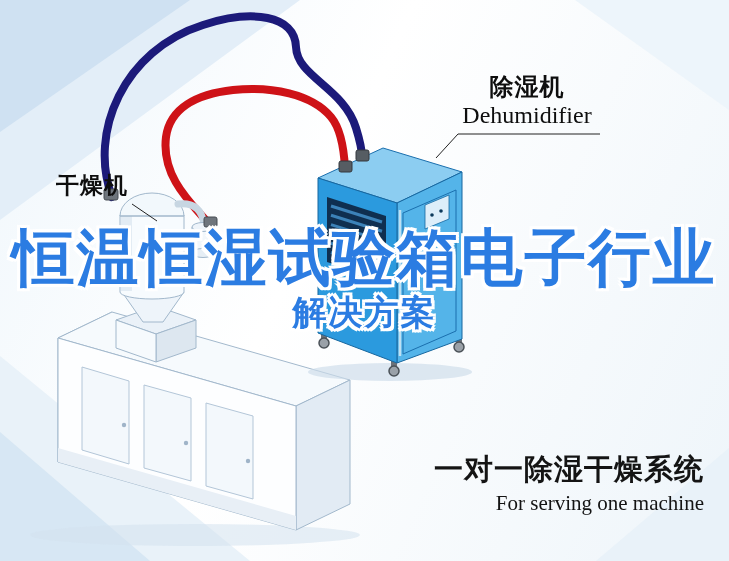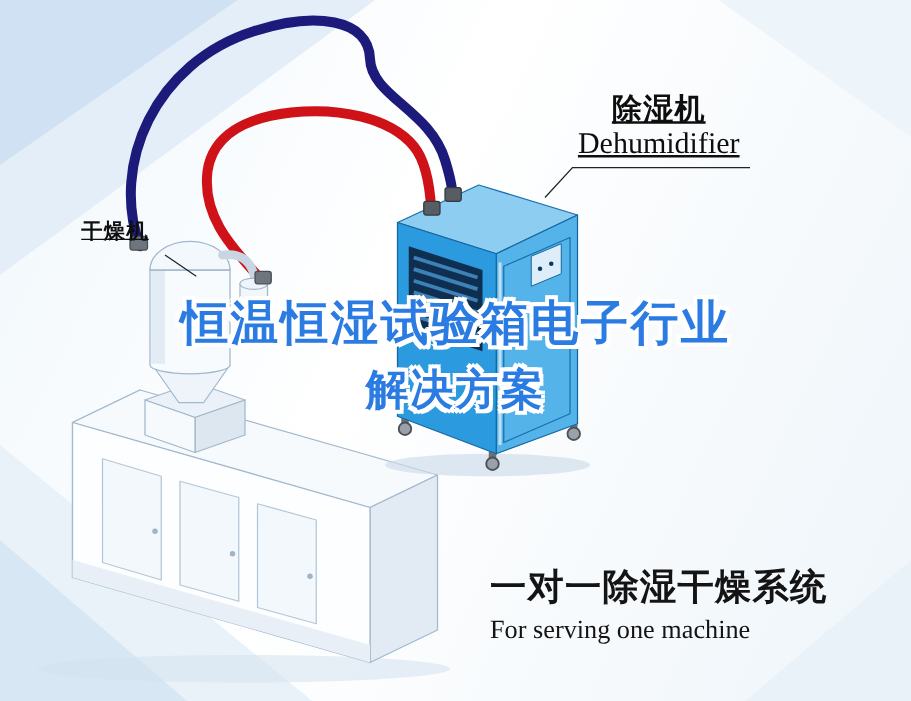--- a/index.html
+++ b/index.html
@@ -2,37 +2,37 @@
 <html><head>
 <meta charset="utf-8">
 <style>
   html,body{margin:0;padding:0;background:#ffffff;}
   .canvas{
     position:relative;width:729px;height:561px;overflow:hidden;
     background:linear-gradient(115deg,#f0f7fc 0%,#ffffff 42%,#eef5fa 100%);
     font-family:"DejaVu Sans","Liberation Sans",sans-serif;
   }
   .canvas svg{position:absolute;left:0;top:0;}
-  .label-block{position:absolute;text-align:center;color:#0e0e0e;text-decoration:underline;}
+  .label-block{position:absolute;text-align:center;color:#0e0e0e;}
   .label-cn{font-weight:bold;font-size:24px;line-height:27px;letter-spacing:1px;}
   .label-en{font-family:"Liberation Serif",serif;font-size:24px;line-height:24px;margin-top:2px;}
   .dehu-label{left:452px;top:74px;width:150px;}
   .dryer-label{left:44px;top:172px;width:96px;}
-  .dryer-label .label-cn{font-size:17px;}
+  .dryer-label .label-cn{font-size:23px;}
   .dryer-label .label-en{font-size:19px;}
   .main-title{
     position:absolute;left:0;top:232px;width:729px;text-align:center;
     color:#2b7ce2;font-weight:bold;
     text-shadow:-3px -3px 0 #fff,0 -3px 0 #fff,3px -3px 0 #fff,
                 -3px 0 0 #fff,3px 0 0 #fff,
                 -3px 3px 0 #fff,0 3px 0 #fff,3px 3px 0 #fff;
   }
-  .title-line1{font-size:38px;line-height:52px;letter-spacing:2px;}
+  .title-line1{font-size:62px;line-height:52px;letter-spacing:2px;}
   .title-line2{font-size:34px;line-height:52px;letter-spacing:2px;margin-top:2px;}
-  .caption{position:absolute;left:392px;top:452px;width:300px;text-align:left;color:#141414;}
+  .caption{position:absolute;left:404px;top:452px;width:300px;text-align:right;color:#141414;}
   .caption-cn{font-size:29px;font-weight:bold;letter-spacing:1px;line-height:34px;}
   .caption-en{font-family:"Liberation Serif",serif;font-size:21px;line-height:25px;margin-top:5px;}
 </style>
 </head>
 <body>
 
 <div class="canvas">
 
   <svg width="729" height="561" viewBox="0 0 729 561">
 

